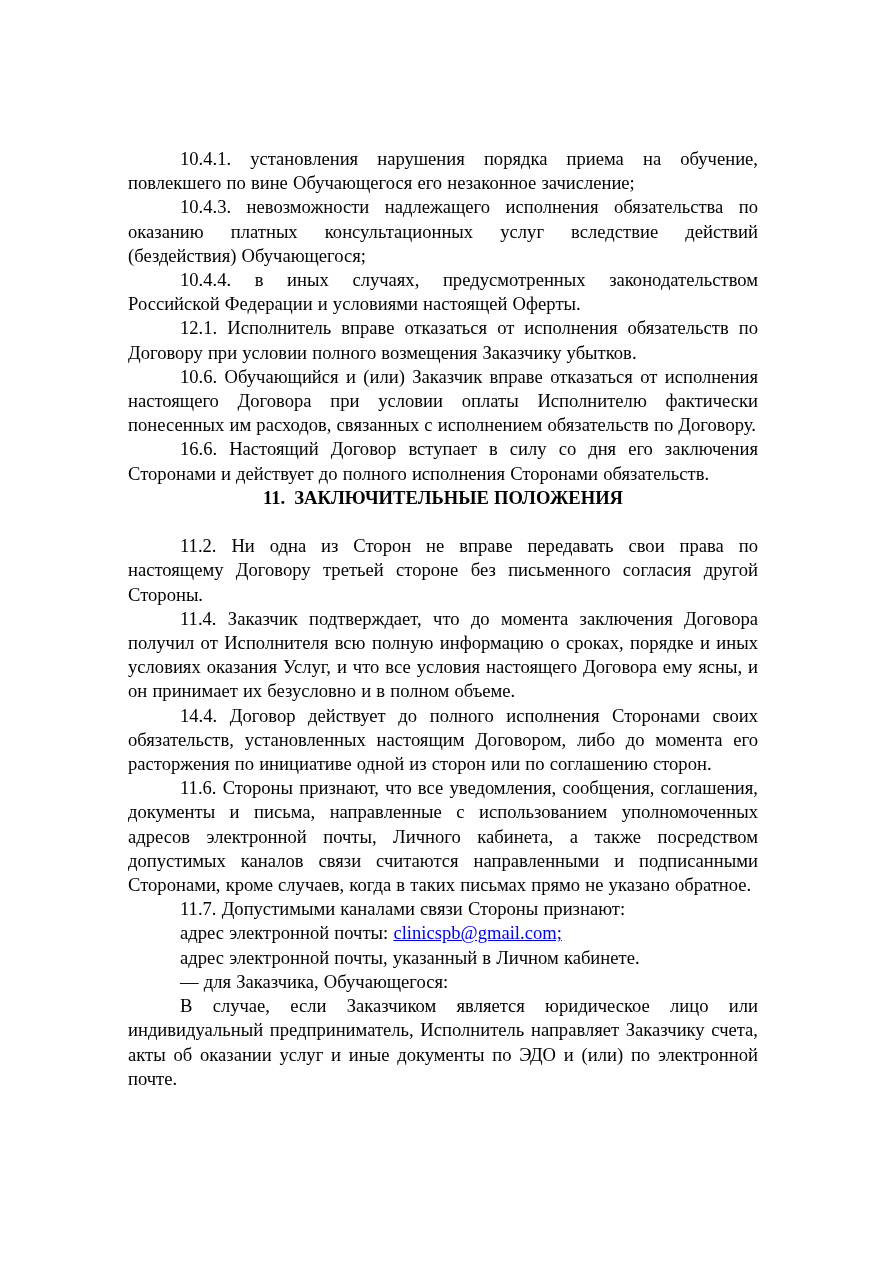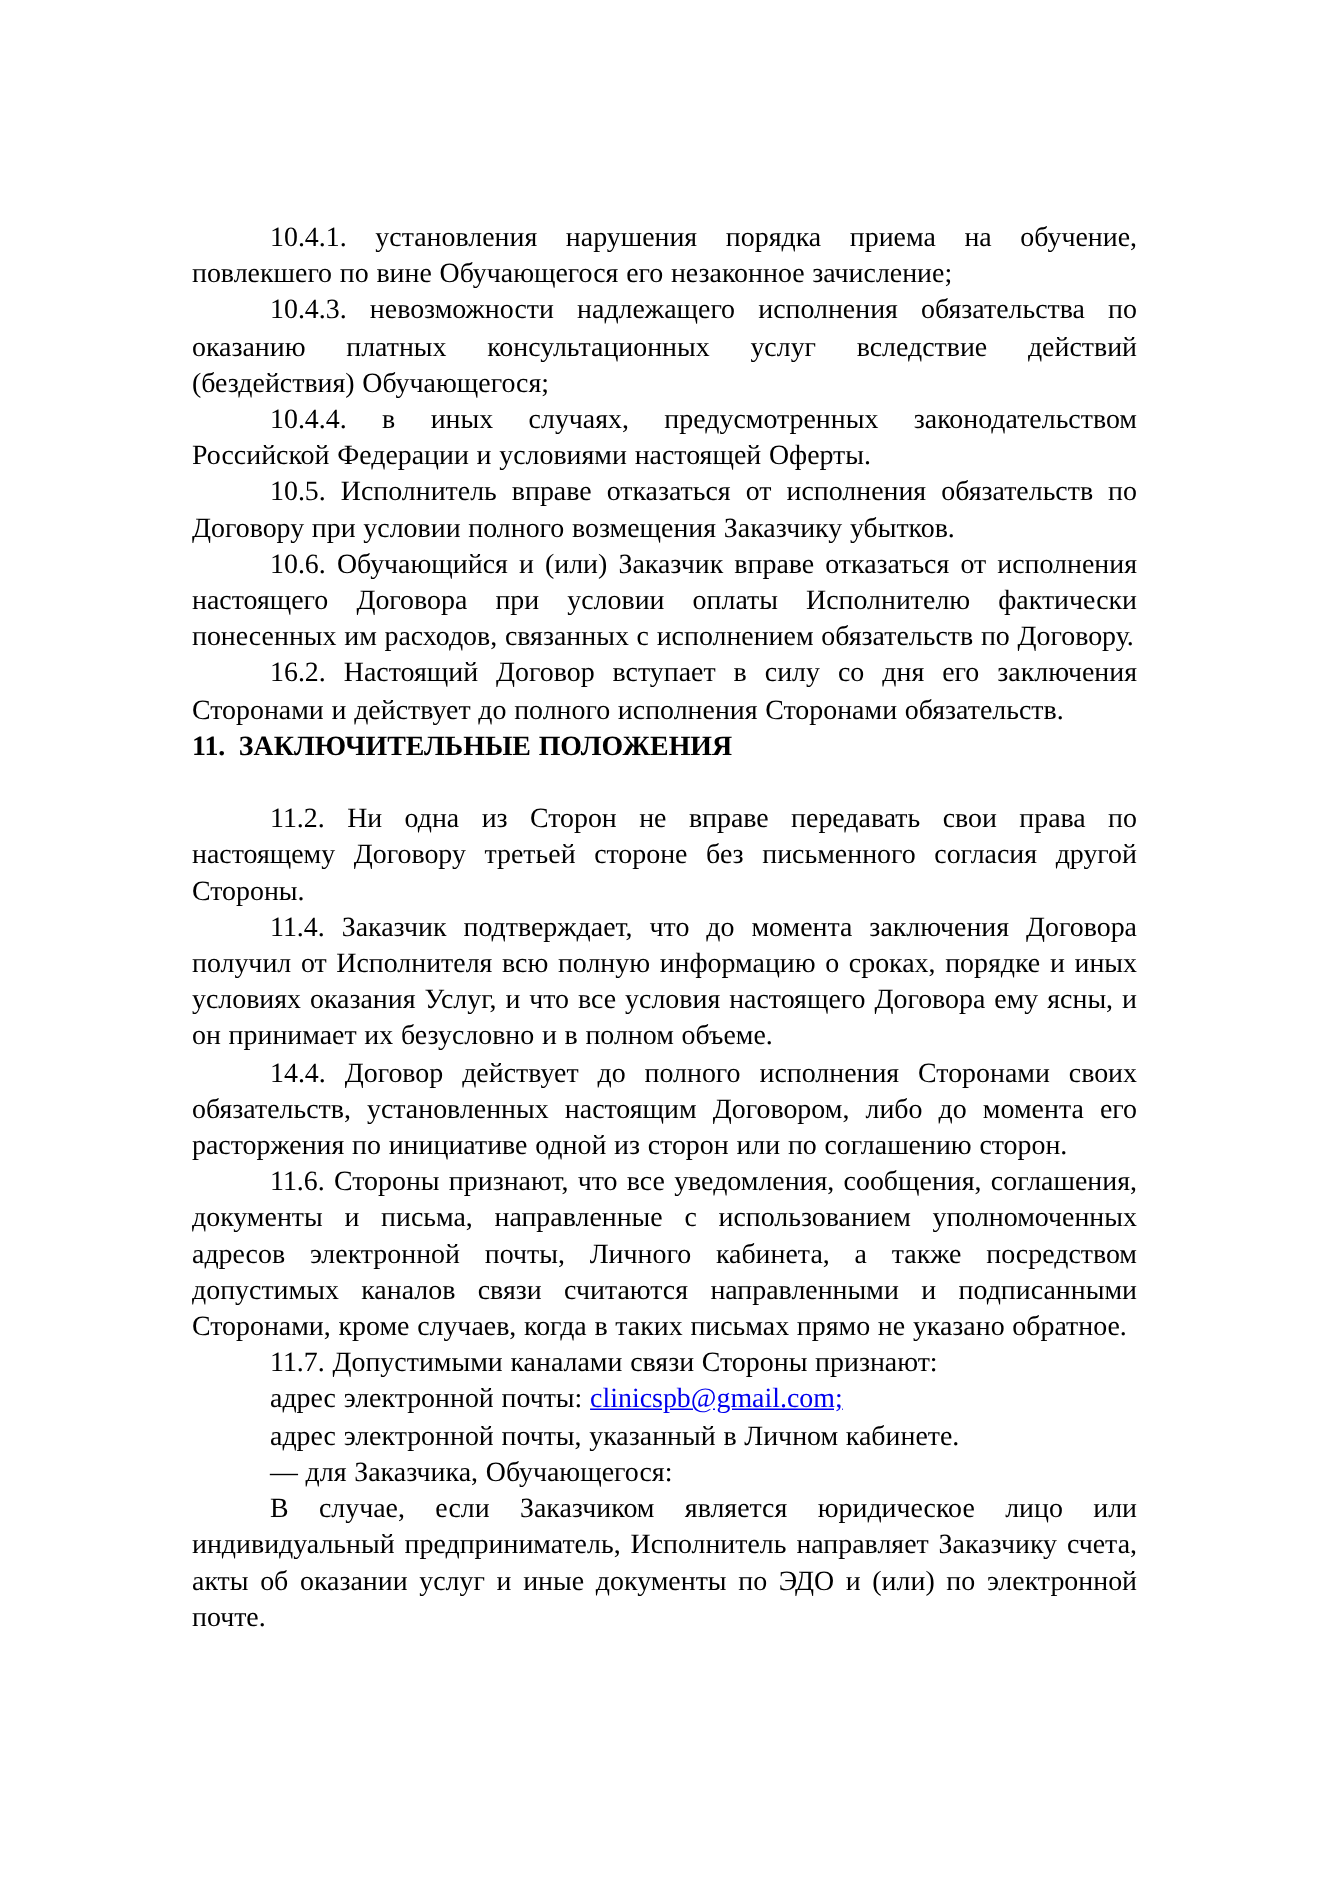--- a/index.html
+++ b/index.html
@@ -20,42 +20,42 @@
   }
   .para {
     margin: 0;
     font-size: 18.6px;
     line-height: 24.2px;
     text-align: justify;
     text-indent: 52px;
     word-spacing: 0.5px;
   }
   .para.heading {
-    text-align: left;
+    text-align: center;
     text-indent: 0;
     font-weight: bold;
     margin-bottom: 24.2px;
   }
   .hgap { display: inline-block; width: 9px; }
   .email-link {
     color: var(--link-color);
     text-decoration: underline;
     cursor: pointer;
   }
 </style>
 </head>
 <body>
 
 <div class="page">
   <p class="para">10.4.1. установления нарушения порядка приема на обучение, повлекшего по вине Обучающегося его незаконное зачисление;</p>
   <p class="para">10.4.3. невозможности надлежащего исполнения обязательства по оказанию платных консультационных услуг вследствие действий (бездействия) Обучающегося;</p>
   <p class="para">10.4.4. в иных случаях, предусмотренных законодательством Российской Федерации и условиями настоящей Оферты.</p>
-  <p class="para">10.5. Исполнитель вправе отказаться от исполнения обязательств по Договору при условии полного возмещения Заказчику убытков.</p>
+  <p class="para">12.1. Исполнитель вправе отказаться от исполнения обязательств по Договору при условии полного возмещения Заказчику убытков.</p>
   <p class="para">10.6. Обучающийся и (или) Заказчик вправе отказаться от исполнения настоящего Договора при условии оплаты Исполнителю фактически понесенных им расходов, связанных с исполнением обязательств по Договору.</p>
-  <p class="para">16.2. Настоящий Договор вступает в силу со дня его заключения Сторонами и действует до полного исполнения Сторонами обязательств.</p>
+  <p class="para">16.6. Настоящий Договор вступает в силу со дня его заключения Сторонами и действует до полного исполнения Сторонами обязательств.</p>
 
   <p class="para heading"><span>11.</span><span class="hgap"></span><span>ЗАКЛЮЧИТЕЛЬНЫЕ ПОЛОЖЕНИЯ</span></p>
 
   <p class="para">11.2. Ни одна из Сторон не вправе передавать свои права по настоящему Договору третьей стороне без письменного согласия другой Стороны.</p>
   <p class="para">11.4. Заказчик подтверждает, что до момента заключения Договора получил от Исполнителя всю полную информацию о сроках, порядке и иных условиях оказания Услуг, и что все условия настоящего Договора ему ясны, и он принимает их безусловно и в полном объеме.</p>
   <p class="para">14.4. Договор действует до полного исполнения Сторонами своих обязательств, установленных настоящим Договором, либо до момента его расторжения по инициативе одной из сторон или по соглашению сторон.</p>
   <p class="para">11.6. Стороны признают, что все уведомления, сообщения, соглашения, документы и письма, направленные с использованием уполномоченных адресов электронной почты, Личного кабинета, а также посредством допустимых каналов связи считаются направленными и подписанными Сторонами, кроме случаев, когда в таких письмах прямо не указано обратное.</p>
   <p class="para">11.7. Допустимыми каналами связи Стороны признают:</p>
 
   <p class="para"><span>адрес электронной почты: </span><a class="email-link">clinicspb@gmail.com;</a></p>

